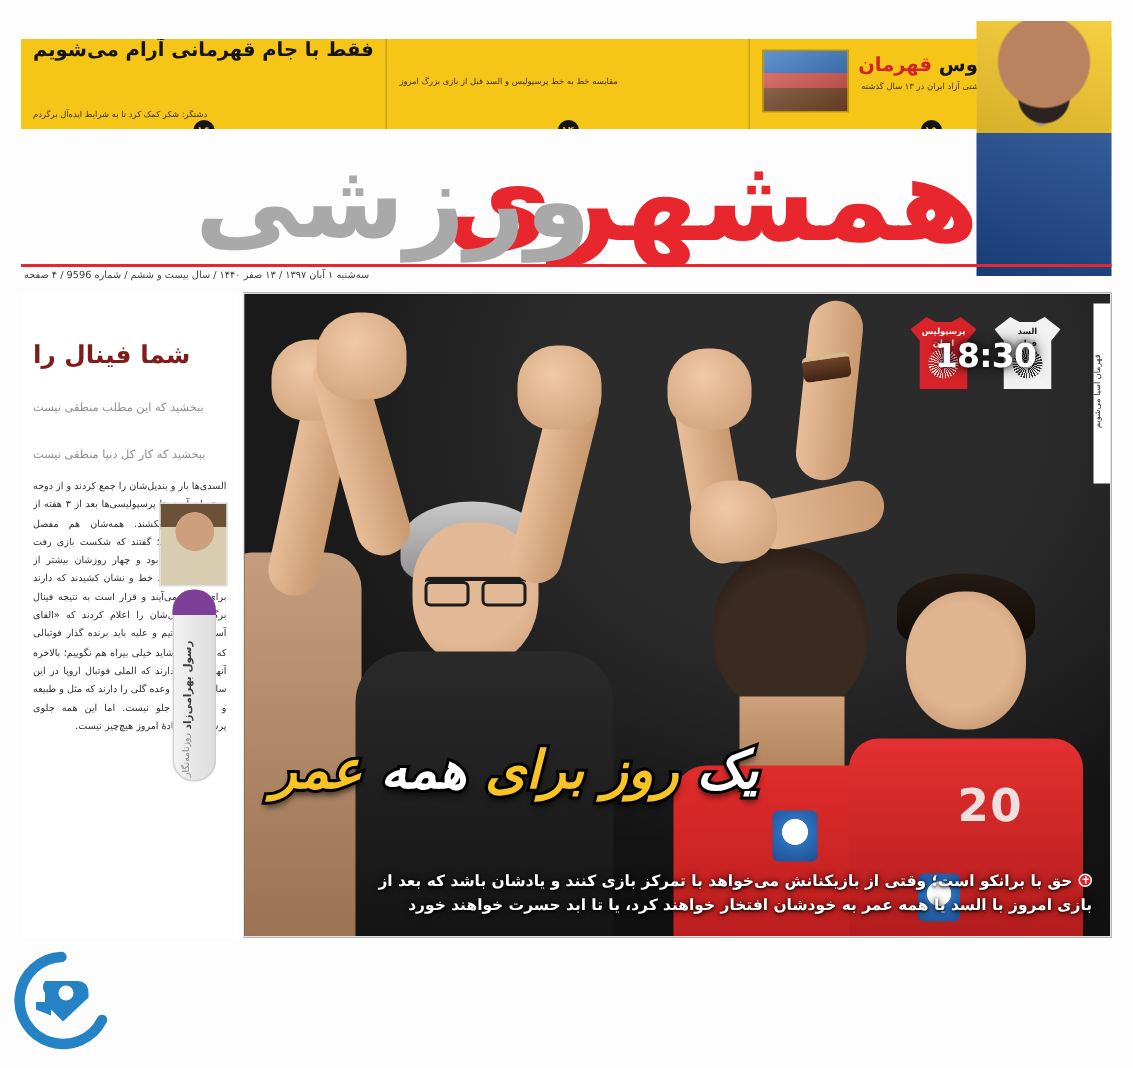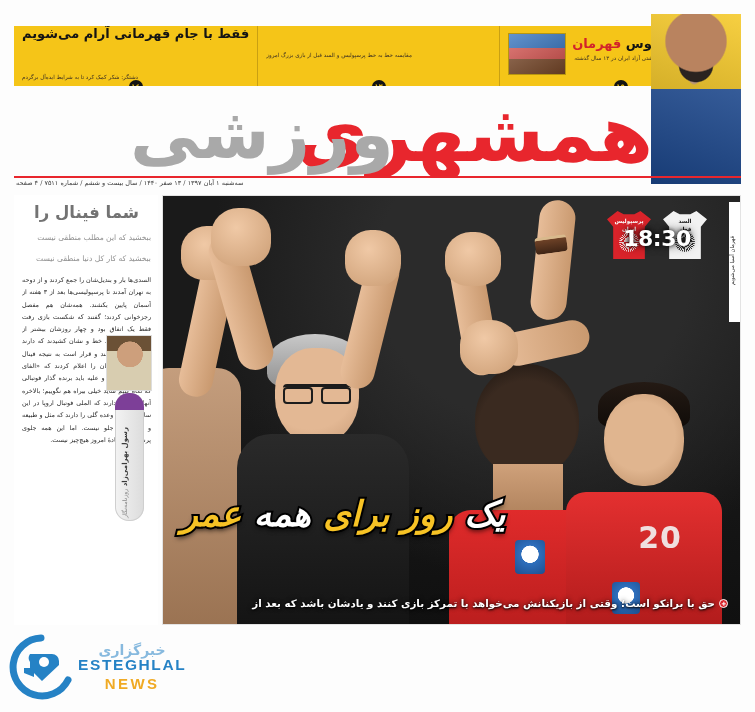--- a/index.html
+++ b/index.html
@@ -137,28 +137,29 @@
   }
   .side-badge {
     display: inline-block;
     background: #7d3f98; color: #fff;
     font-size: 7.5px; font-weight: bold;
     padding: 3px 12px 4px 12px;
     margin: 2px 0 9px 0;
   }
   .side-badge-wrap { text-align: center; }
   .side-title {
-    font-size: 16.5px; font-weight: bold; color: #737373;
-    text-align: center; line-height: 1.42;
+    font-size: 16.5px; font-weight: bold; color: #7f1d1d;
+    text-align: left; line-height: 1.42;
     letter-spacing: -.3px;
+    margin-top: 24px;
   }
   .side-deck {
-    margin-top: 7px;
+    margin-top: 17px;
     font-size: 7.6px; color: #8f8f8f;
-    text-align: right; line-height: 1.75;
+    text-align: left; line-height: 1.75;
   }
   .side-body {
     margin-top: 9px;
     font-size: 6.4px; color: #2b2b2b;
     text-align: justify; line-height: 1.92;
     column-count: 1;
     max-height: 300px; overflow: hidden;
   }
   .side-portrait {
     position: absolute;
@@ -468,21 +469,21 @@
 
   </div>
 
   <div class="athlete"></div>
 
   <div class="masthead">
     <div class="mast-word mast-main">همشهری</div>
     <div class="mast-word mast-sub">ورزشی</div>
   </div>
   <div class="mast-rule"></div>
-  <div class="issue-line">سه‌شنبه ۱ آبان ۱۳۹۷ / ۱۳ صفر ۱۴۴۰ / سال بیست و ششم / شماره ۷۵۱۱ / ۴ صفحه</div>
+  <div class="issue-line">سه‌شنبه ۱ آبان ۱۳۹۷ / ۱۳ صفر ۱۴۴۰ / سال بیست و ششم / شماره 9596 / ۴ صفحه</div>
 
   <div class="sidebar">
     <div class="side-title">شما فینال را</div>
     <div class="side-deck">ببخشید که این مطلب منطقی نیست</div>
     <div class="side-deck">ببخشید که کار کل دنیا منطقی نیست</div>
     <div class="side-body">السدی‌ها بار و بندیل‌شان را جمع کردند و از دوحه به تهران آمدند تا پرسپولیسی‌ها بعد از ۳ هفته از آسمان پایین بکشند. همه‌شان هم مفصل رجزخوانی کردند؛ گفتند که شکست بازی رفت فقط یک اتفاق بود و چهار روزشان بیشتر از پرسپولیس است. خط و نشان کشیدند که دارند برای انتقام می‌آیند و قرار است به نتیجه فینال برگردند. مدال‌شان را اعلام کردند که «الفای آسیا» ما هستیم و علیه باید برنده گذار فوتبالی که نگاه کنیم شاید خیلی بیراه هم نگوییم؛ بالاخره آنها ژاوی را دارند که الملی فوتبال اروپا در این سال‌ها بوده و وعده گلی را دارند که مثل و طبیعه و سه، هیچ جلو نیست. اما این همه جلوی پرسپولیس آمادهٔ امروز هیچ‌چیز نیست.</div>
 
     <div class="side-portrait"></div>
     <div class="side-pill"></div>
     <div class="side-byline"><span>رسول بهرامی‌زاد</span> <span class="role">روزنامه‌نگار</span></div>
@@ -532,32 +533,28 @@
       </div>
       <div class="kickoff">18:30</div>
     </div>
 
     <div class="hero-side-label">قهرمان آسیا می‌شویم</div>
 
     <div class="headline"><span class="w-white">یک</span> <span class="w-yellow">روز برای</span> <span class="w-white">همه</span> <span class="w-yellow">عمر</span></div>
 
     <div class="subhead">
       <div class="subhead-line"><span class="bullet-dot"></span><span>حق با برانکو است؛ وقتی از بازیکنانش می‌خواهد با تمرکز بازی کنند و یادشان باشد که بعد از</span></div>
+      <div class="subhead-line">بازی امروز با السد یا همه عمر به خودشان افتخار خواهند کرد، یا تا ابد حسرت خواهند خورد</div>
     </div>
   </div>
 
   <div class="watermark">
     <div class="wm-mark">
       <svg width="66" height="66" viewBox="0 0 66 66" aria-hidden="true">
         <path d="M33 4 A29 29 0 1 0 60 46" fill="none" stroke="#1f7fc4" stroke-width="7" stroke-linecap="round"></path>
         <path d="M22 20 h22 a7 7 0 0 1 7 7 v4 l-17 16 -12 -12 v-7 a7 7 0 0 1 0 -8z" fill="#1f7fc4"></path>
         <circle cx="36" cy="28" r="5" fill="#ffffff"></circle>
         <path d="M16 34 h10 v9 l-10 -4z" fill="#1f7fc4"></path>
       </svg>
     </div>
-    <div class="wm-text">
-      <div class="wm-fa">خبرگزاری</div>
-      <div class="wm-en">ESTEGHLAL</div>
-      <div class="wm-news">NEWS</div>
-    </div>
   </div>
 
 </div>
 
 </body></html>

